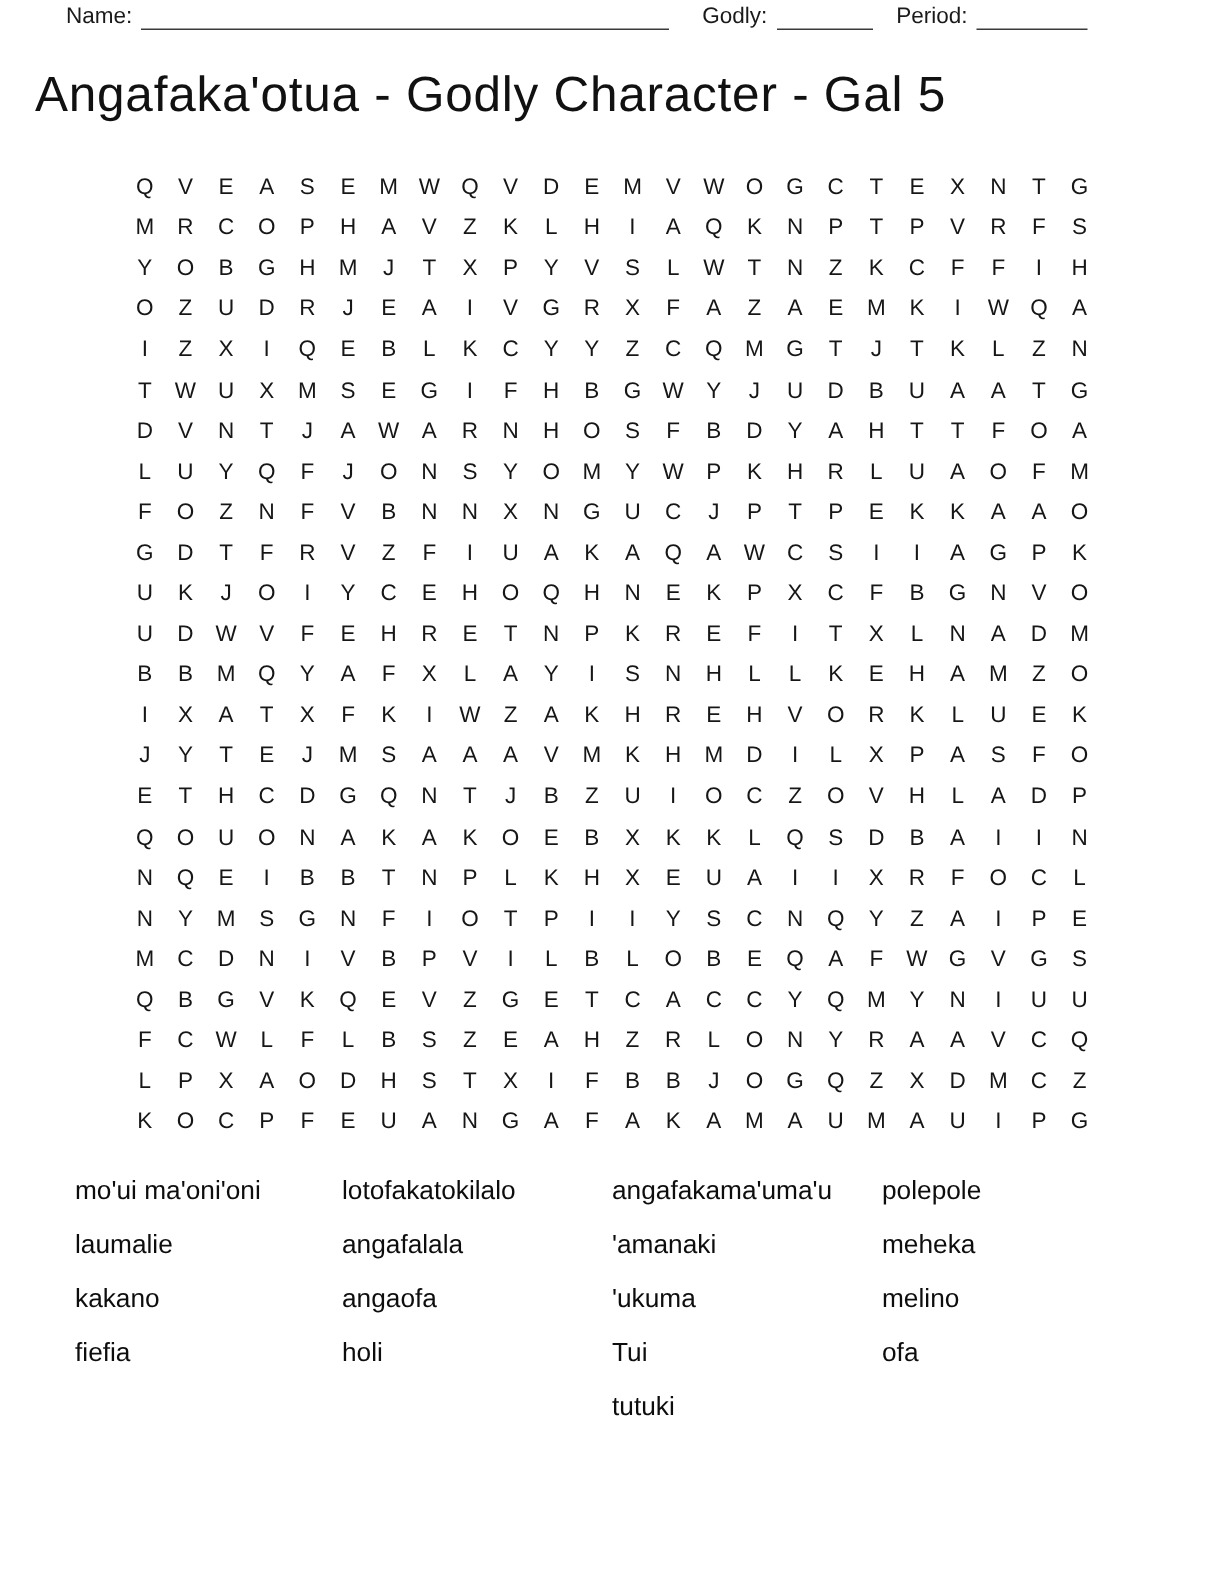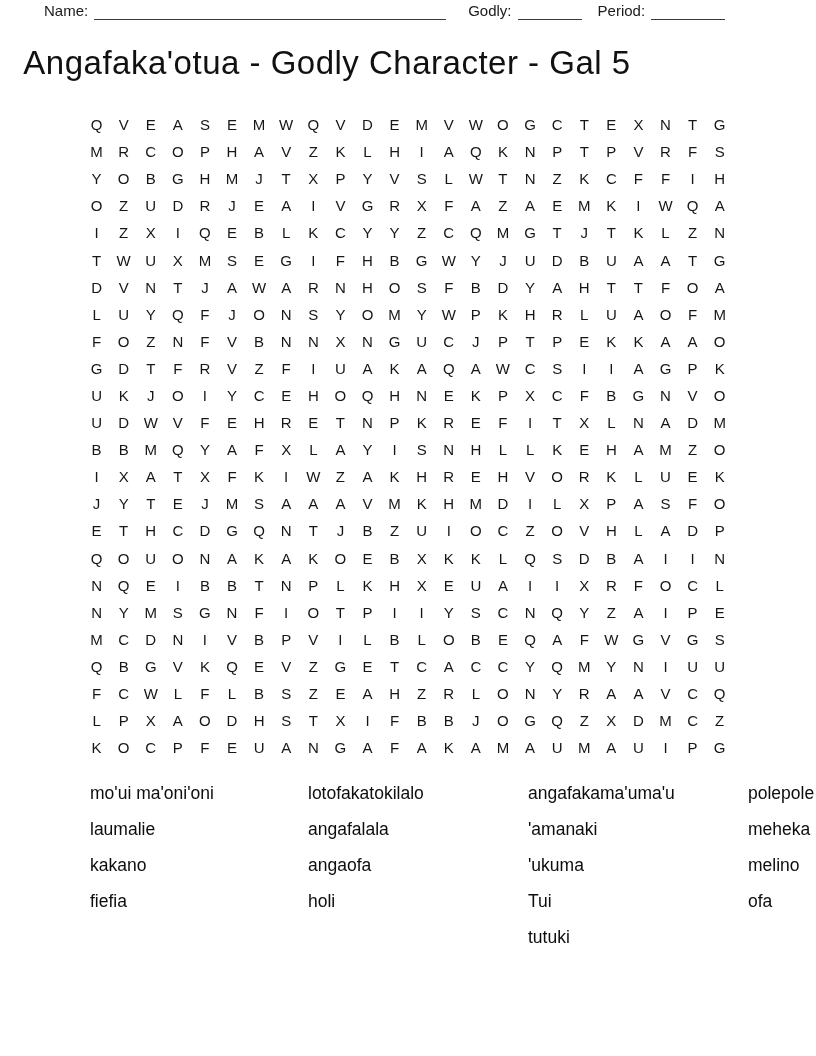--- a/index.html
+++ b/index.html
@@ -71,21 +71,21 @@
     color: #161616;
   }
 
   
   .word-list {
     position: absolute;
     left: 50px;
     top: 776px;
     display: flex;
   }
-  .word-col { display: flex; flex-direction: column; margin-left: 40px; }
+  .word-col { display: flex; flex-direction: column; }
   .word-col:nth-child(1) { width: 178px; }
   .word-col:nth-child(2) { width: 180px; }
   .word-col:nth-child(3) { width: 180px; }
   .word-col:nth-child(4) { width: 180px; }
   .word {
     height: 35.8px;
     display: flex;
     align-items: center;
     font-size: 17.5px;
     color: #0d0d0d;

